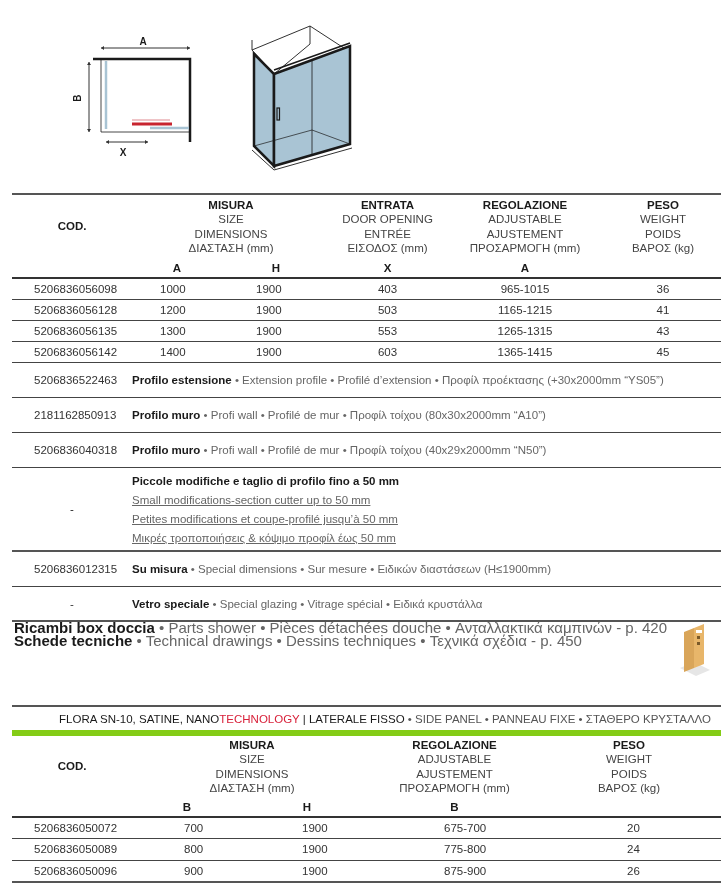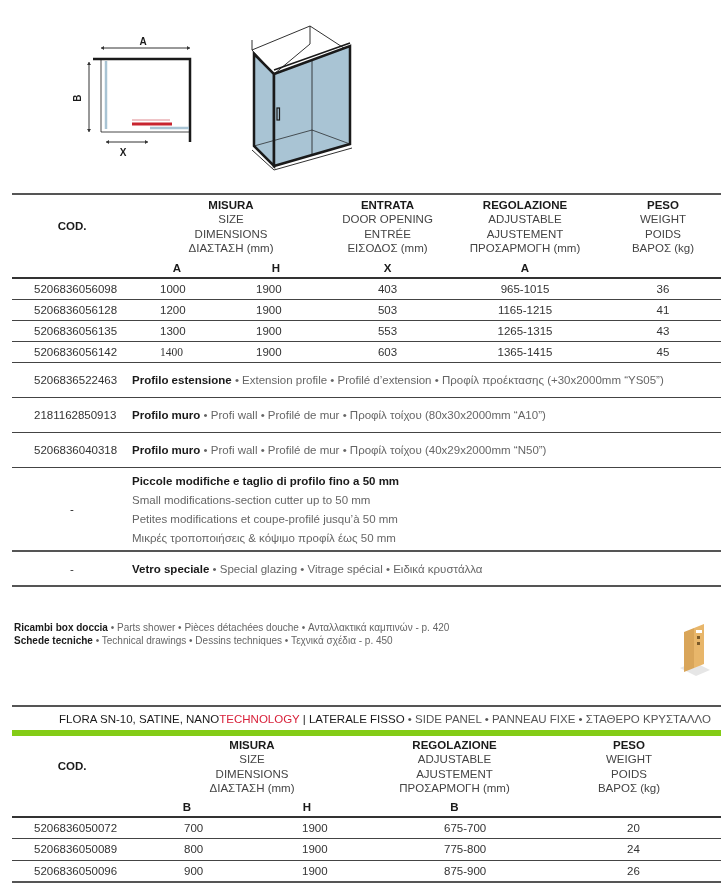--- a/index.html
+++ b/index.html
@@ -22,23 +22,23 @@
   .row td.code { padding-left: 22px; }
   .c-a { padding-left: 5px; }
   .center { text-align: center; }
   .xrow td { height: 35px; border-bottom: 1.5px solid #444; color: #333; }
   .xrow td.code { padding-left: 22px; }
   .desc b { font-weight: bold; color: #1a1a1a; }
   .desc .gr { color: #666; }
   .multi td { border-bottom: 2px solid #555; }
   .multi .lines div { line-height: 19px; }
   .multi .lines div.first { font-weight: bold; color: #1a1a1a; }
-  .multi .lines div.gr { color: #666; }
-
-  .footnote { position: absolute; left: 14px; top: 622px; font-size: 10px; line-height: 12.5px; color: #666; }
+  .multi .lines div.gr { color: #666; text-decoration: underline; }
+
+  .footnote { position: absolute; left: 14px; top: 622px; font-size: 15px; line-height: 12.5px; color: #666; }
   .footnote b { color: #1a1a1a; font-weight: bold; }
 
   .box-icon { position: absolute; left: 676px; top: 620px; width: 36px; height: 56px; }
 
   #side-table { top: 705px; }
   .title-row td { text-align: right; padding-right: 10px; height: 27px; font-size: 11.5px; border-bottom: 6px solid #84cc16; }
   .title-row .dark { color: #1a1a1a; }
   .title-row .red { color: #d8213a; }
   .title-row .gr { color: #555; }
   .srow td { height: 21.5px; border-bottom: 1.5px solid #444; color: #333; }
@@ -150,21 +150,21 @@
       <tr class="row">
         <td class="code">5206836056135</td>
         <td class="c-a" style="padding-left: 28px;">1300</td>
         <td class="c-a" style="padding-left: 34px;">1900</td>
         <td class="center">553</td>
         <td class="center">1265-1315</td>
         <td class="center">43</td>
       </tr>
       <tr class="row">
         <td class="code">5206836056142</td>
-        <td class="c-a" style="padding-left: 28px; font-family: Liberation Serif, serif;">1400</td>
+        <td class="c-a" style="padding-left: 28px;">1400</td>
         <td class="c-a" style="padding-left: 34px;">1900</td>
         <td class="center">603</td>
         <td class="center">1365-1415</td>
         <td class="center">45</td>
       </tr>
     </tbody>
   <tbody id="extra-rows">
       <tr class="xrow">
         <td class="code">5206836522463</td>
         <td colspan="5" class="desc"><b>Profilo estensione</b><span class="gr"> • Extension profile • Profilé d’extension • Προφίλ προέκτασης (+30x2000mm “YS05”)</span></td>
@@ -183,20 +183,24 @@
       <td class="center" style="vertical-align:middle">-</td>
       <td colspan="5" class="lines" style="padding:4px 0 2px 0">
         <div class="first">Piccole modifiche e taglio di profilo fino a 50 mm</div>
         <div class="gr">Small modifications-section cutter up to 50 mm</div>
         <div class="gr">Petites modifications et coupe-profilé jusqu’à 50 mm</div>
         <div class="gr">Μικρές τροποποιήσεις &amp; κόψιμο προφίλ έως 50 mm</div>
       </td>
     </tr>
   </tbody>
   <tbody id="extra2-rows">
+      <tr class="xrow">
+        <td class="code">5206836012315</td>
+        <td colspan="5" class="desc"><b>Su misura</b><span class="gr"> • Special dimensions • Sur mesure • Ειδικών διαστάσεων (H≤1900mm)</span></td>
+      </tr>
       <tr class="xrow">
         <td class="center" style="padding-right: 0px; border-bottom: 2px solid rgb(85, 85, 85);">-</td>
         <td colspan="5" class="desc" style="border-bottom: 2px solid rgb(85, 85, 85);"><b>Vetro speciale</b><span class="gr"> • Special glazing • Vitrage spécial • Ειδικά κρυστάλλα</span></td>
       </tr>
     </tbody>
 </table>
 
 <div class="footnote">
   <div><b>Ricambi box doccia</b><span> • Parts shower • Pièces détachées douche • Ανταλλακτικά καμπινών - p. 420</span></div>
   <div><b>Schede tecniche</b><span> • Technical drawings • Dessins techniques • Τεχνικά σχέδια - p. 450</span></div>

